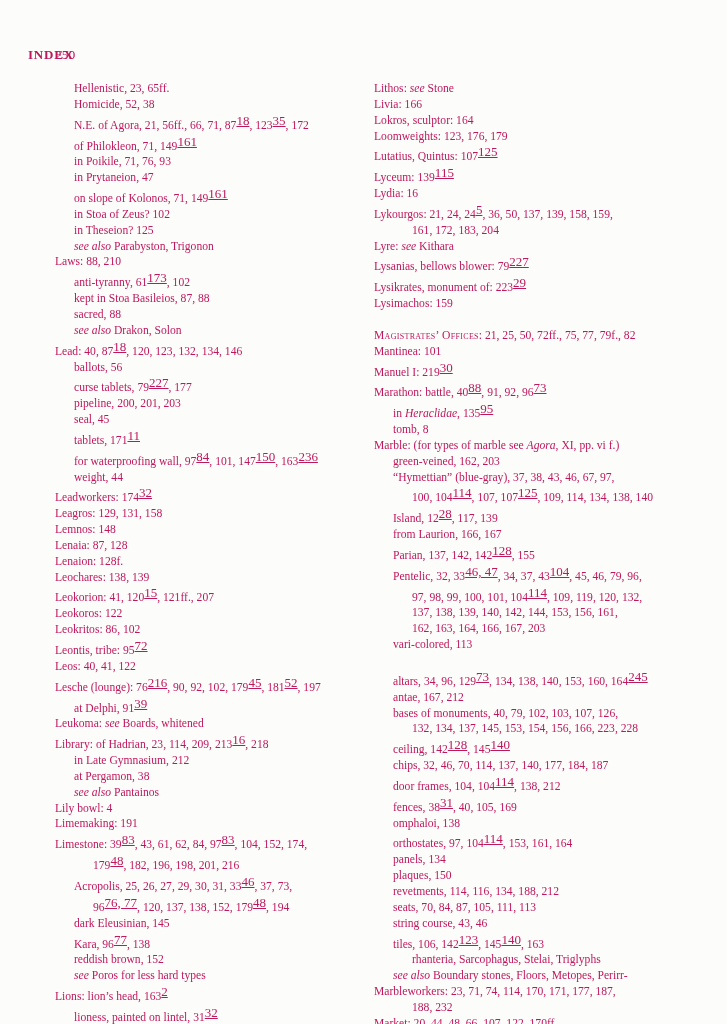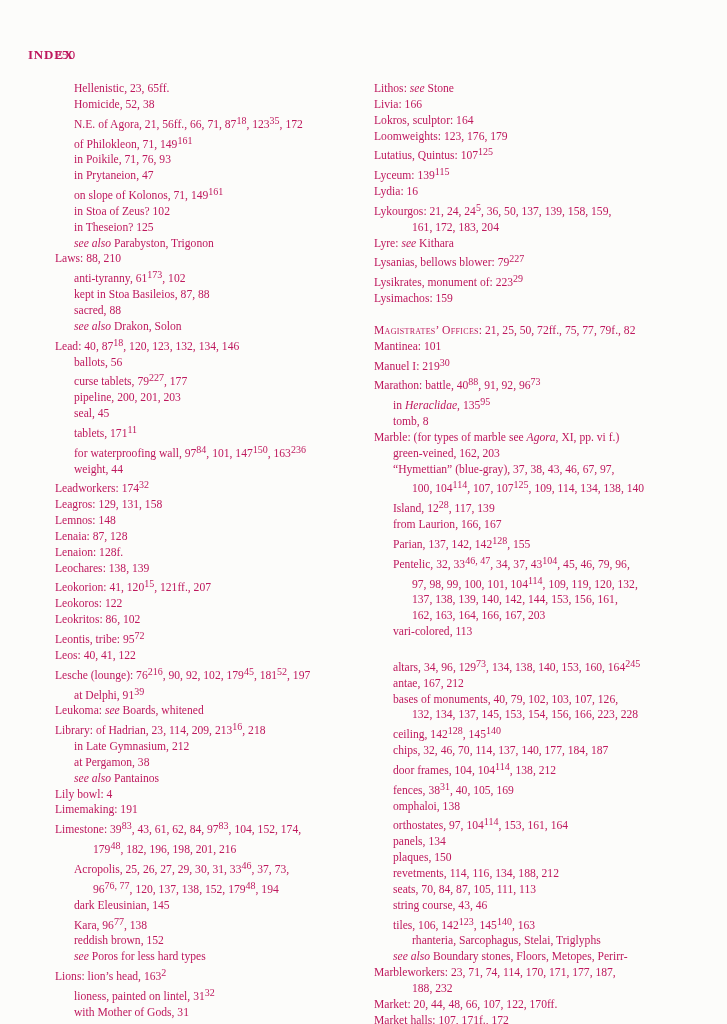--- a/index.html
+++ b/index.html
@@ -29,21 +29,21 @@
   .line {
     font-size: 11.6px;
     line-height: 15.85px;
     white-space: nowrap;
   }
   .line.in1 { padding-left: 19px; }
   .line.in2 { padding-left: 38px; }
   .line.gap { margin-top: 15.85px; }
   .i  { font-style: italic; text-align: center; }
   .sc { font-variant: small-caps; letter-spacing: 0.3px; }
-  .sup { font-size: 10px; vertical-align: 4px; letter-spacing: 0; }
+  .sup { font-size: 13px; vertical-align: 4px; letter-spacing: 0; text-decoration: underline; }
 </style>
 </head>
 <body>
 
 <div class="page">
   <div class="header">
     <div class="page-number">250</div>
     <div class="page-title">INDEX</div>
   </div>
   <div class="column" id="col-left">

